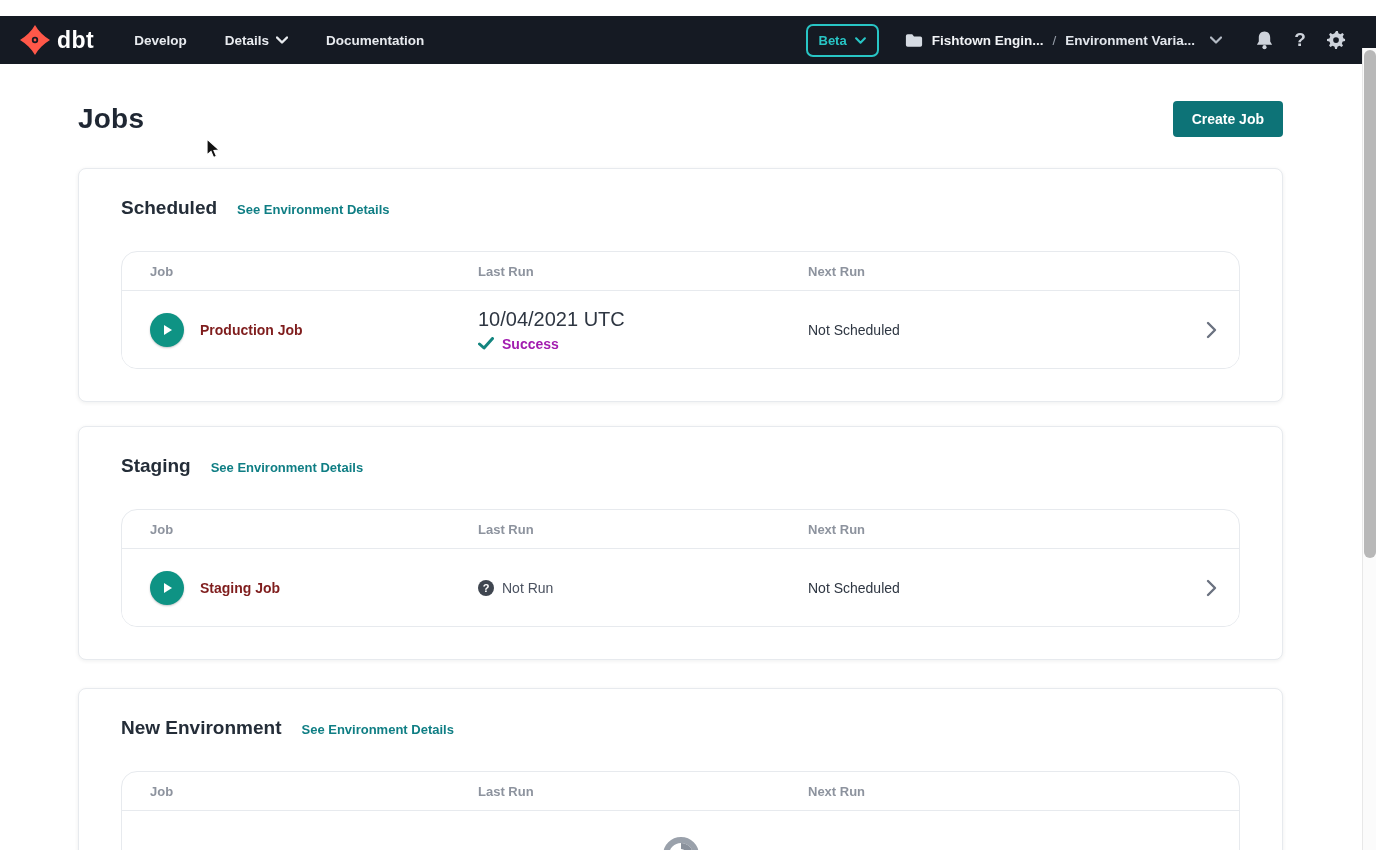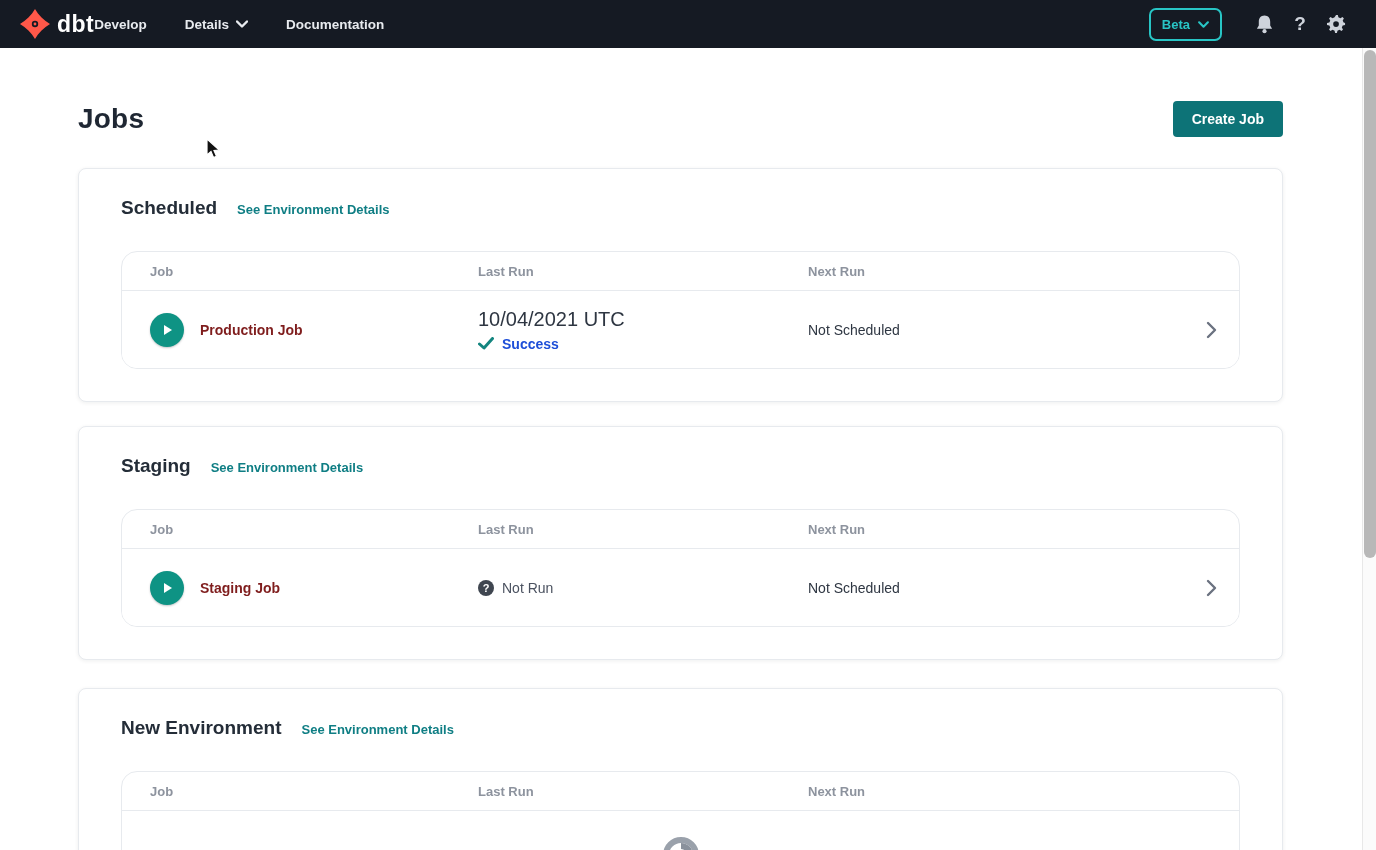--- a/index.html
+++ b/index.html
@@ -4,26 +4,26 @@
 <style>
   * { margin:0; padding:0; box-sizing:border-box; }
   html, body {
     width:1376px; height:850px; overflow:hidden;
     font-family:"Liberation Sans", sans-serif;
     background:#ffffff; color:#242d38;
   }
 
   
   .topnav {
-    position:fixed; top:0; left:0; width:1376px; height:48px;
+    position:fixed; top:16px; left:0; width:1376px; height:48px;
     background:#151a23; display:flex; align-items:center; z-index:50;
   }
   .brand { display:flex; align-items:center; margin-left:20px; cursor:pointer; }
   .brand-text { color:#ffffff; font-size:23px; font-weight:700; margin-left:7px; letter-spacing:0.5px; }
-  .nav-items { display:flex; align-items:center; gap:38px; }
+  .nav-items { display:flex; align-items:center; margin-left:40px; gap:38px; }
   .nav-link { color:#e8ebef; font-size:13.5px; font-weight:700; text-decoration:none; display:flex; align-items:center; gap:7px; cursor:pointer; }
   .nav-right { margin-left:auto; display:flex; align-items:center; margin-right:26px; }
   .beta-btn {
     display:flex; align-items:center; gap:8px; background:transparent;
     border:2px solid #28c5c5; border-radius:7px; padding:7px 11px;
     color:#28c5c5; font-size:13px; font-weight:700; cursor:pointer;
     font-family:"Liberation Sans", sans-serif;
   }
   .breadcrumb { display:flex; align-items:center; margin-left:26px; gap:9px; cursor:pointer; }
   .bc-project { color:#f1f3f6; font-size:13.5px; font-weight:700; }
@@ -67,21 +67,21 @@
   }
   .cell-job { display:flex; align-items:center; gap:16px; padding-left:28px; }
   .play-btn {
     width:34px; height:34px; border-radius:50%; background:#0e9384; border:none;
     display:flex; align-items:center; justify-content:center; cursor:pointer; flex:0 0 34px;
     box-shadow:0 1px 2px rgba(20,26,35,0.25);
   }
   .job-name { font-size:14px; font-weight:700; color:#7f1d1d;text-align:right; }
   .lr-line1 { font-size:20px; color:#2e3642; margin-bottom:5px; }
   .lr-status { display:flex; align-items:center; gap:8px; font-size:14px; }
-  .lr-status.success span { color:#1d4ed8; font-weight:600; }
+  .lr-status.success span { color:#a21caf; font-weight:600; }
   .lr-status.notrun span { color:#4b5260; }
   .cell-next { font-size:14px; color:#2e3642; }
   .cell-chevron { display:flex; justify-content:center; }
 
   .empty-row { height:170px; display:flex; justify-content:center; align-items:flex-start; padding-top:25px; }
 
   
   .scrollbar-track {
     position:fixed; top:48px; right:0; width:14px; height:802px;
     background:#fbfbfb; border-left:1px solid #e8e8e8; z-index:60;
@@ -123,20 +123,31 @@
   </nav>
 
   <div class="nav-right">
     <button class="beta-btn">
       <span>Beta</span>
       <svg width="11" height="7" viewBox="0 0 12 8">
         <polyline points="1,1.5 6,6.5 11,1.5" fill="none" stroke="#28c5c5" stroke-width="2.4" stroke-linecap="round" stroke-linejoin="round"></polyline>
       </svg>
     </button>
 
+    <div class="breadcrumb">
+      <svg width="18" height="15" viewBox="0 0 20 16">
+        <path d="M1 3 Q1 1 3 1 L8 1 L10 3.5 L17 3.5 Q19 3.5 19 5.5 L19 13 Q19 15 17 15 L3 15 Q1 15 1 13 Z" fill="#d6dbe3"></path>
+      </svg>
+      <span class="bc-project">Fishtown Engin...</span>
+      <span class="bc-sep">/</span>
+      <span class="bc-section">Environment Varia...</span>
+      <svg width="12" height="8" viewBox="0 0 12 8" style="margin-left:6px">
+        <polyline points="1,1.5 6,6.5 11,1.5" fill="none" stroke="#b3bac4" stroke-width="2.2" stroke-linecap="round" stroke-linejoin="round"></polyline>
+      </svg>
+    </div>
 
     <div class="nav-icons">
       <button class="nav-icon-btn">
         <svg width="19" height="20" viewBox="0 0 20 21">
           <path d="M10 1.5 C6 1.5 4 4.5 4 8 L4 12 L2 15.5 L18 15.5 L16 12 L16 8 C16 4.5 14 1.5 10 1.5 Z" fill="#ced3db"></path>
           <circle cx="10" cy="18" r="2.2" fill="#ced3db"></circle>
         </svg>
       </button>
       <button class="nav-icon-btn">
         <span class="help-glyph">?</span>

